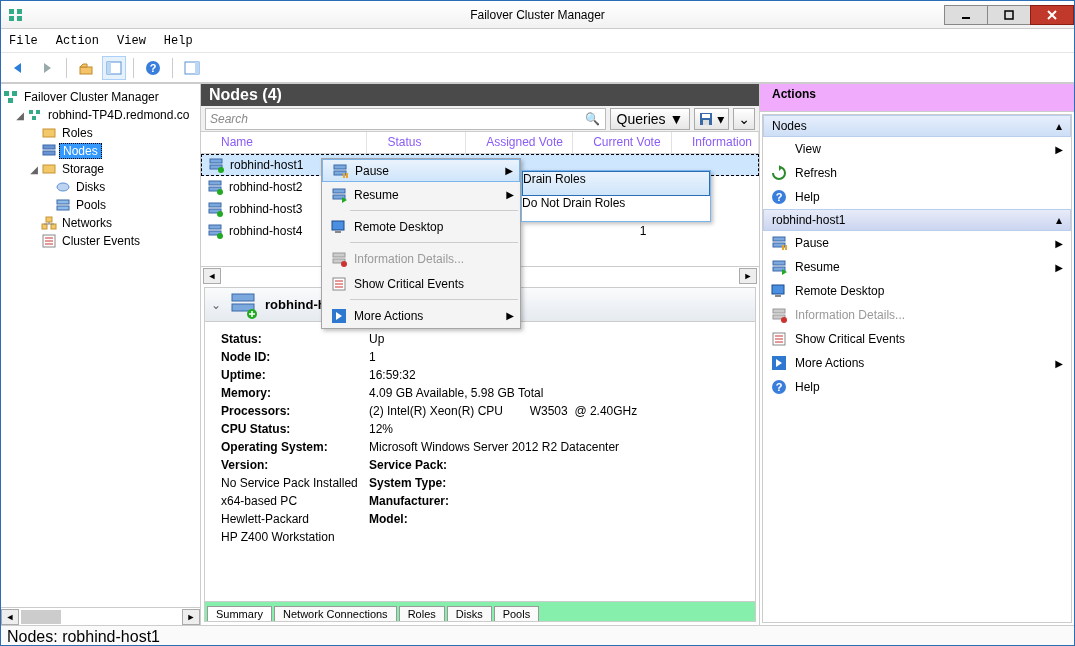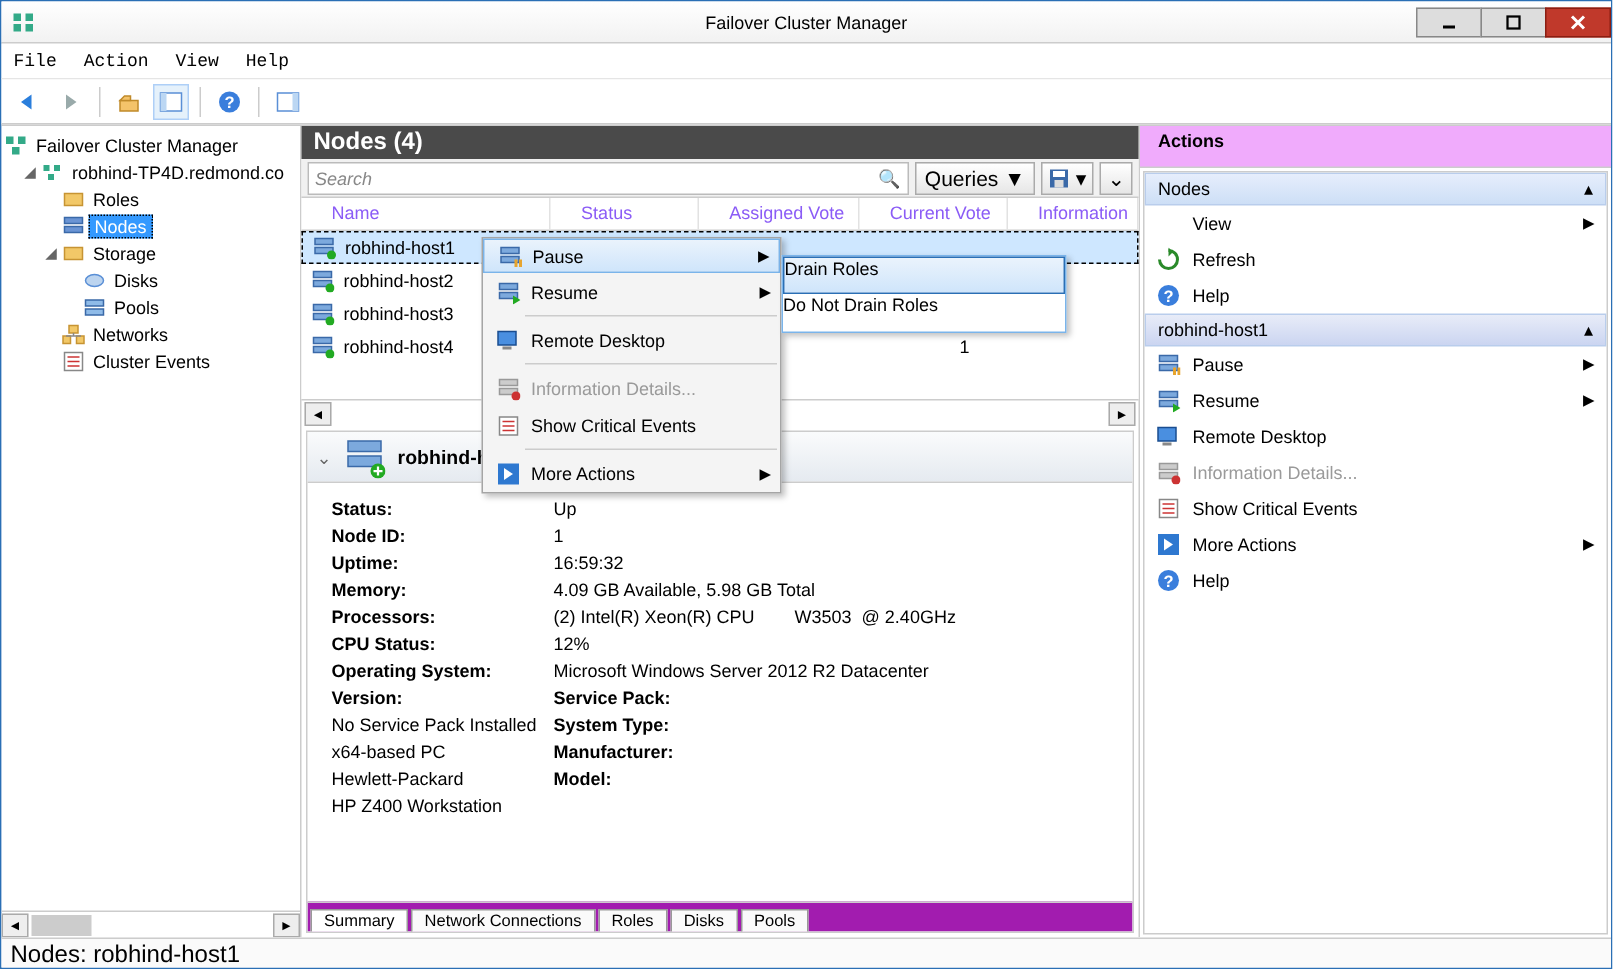--- a/index.html
+++ b/index.html
@@ -54,21 +54,21 @@
   .submenu{position:absolute; background:#fff; border:1px solid #7ab4ea; box-shadow:2px 2px 4px rgba(0,0,0,.25); z-index:60;}
   .submenu .mi{height:25px;}
   .submenu .mi.hover2{background:linear-gradient(#eaf3fc,#cfe5fb); border:1px solid #2a6fb5;}
   
   .detailswrap { flex:1; border-top:1px solid #ccc; display:flex; flex-direction:column; overflow:hidden; margin:3px; border:1px solid #ccc;}
   .detailhdr { height:34px; background:linear-gradient(#fafbfc,#e5eaf0); display:flex; align-items:center; gap:8px; padding:0 6px; border-bottom:1px solid #ccc;}
   .detailhdr .chev{color:#666;}
   .detailhdr .big{font-weight:bold; font-size:13px;}
   .kv { padding:10px 16px; flex:1; overflow:auto; display:grid; grid-template-columns:140px 1fr; row-gap:4px; column-gap:8px; align-content:start;}
   .kv .k{font-weight:bold;}
-  .tabsrow{height:20px; border-top:1px solid #ccc; display:flex; align-items:flex-end; padding-left:2px; background:#a21caf;}
+  .tabsrow{height:20px; border-top:1px solid #ccc; display:flex; align-items:flex-end; padding-left:2px; background:#86efac;}
   .tab{border:1px solid #999; border-bottom:1px solid #f2f2f2; background:#fafafa; padding:1px 8px; font-size:11px; margin-right:2px; position:relative; top:1px;}
   .tab.active{background:#fff; font-weight:normal;}
   
   .actions { width:314px; background:#fff; display:flex; flex-direction:column;}
   .actions .hdr{height:28px; background:#f0abfc; border-bottom:1px solid #ccc; font-weight:bold; padding:3px 12px;}
   .actionsbody{flex:1; border:1px solid #ccc; margin:2px; overflow:auto;}
   .groupbar{background:linear-gradient(#e6eefc,#cddff6); border:1px solid #b9cdec; height:22px; display:flex; align-items:center; justify-content:space-between; padding:0 8px; font-size:12px;}
   .groupbar.bot{background:linear-gradient(#e8ecf8,#cbd5f1);}
   .ai{height:24px; display:flex; align-items:center; padding:0 8px; gap:8px;}
   .ai .arr{margin-left:auto; font-size:10px;}

